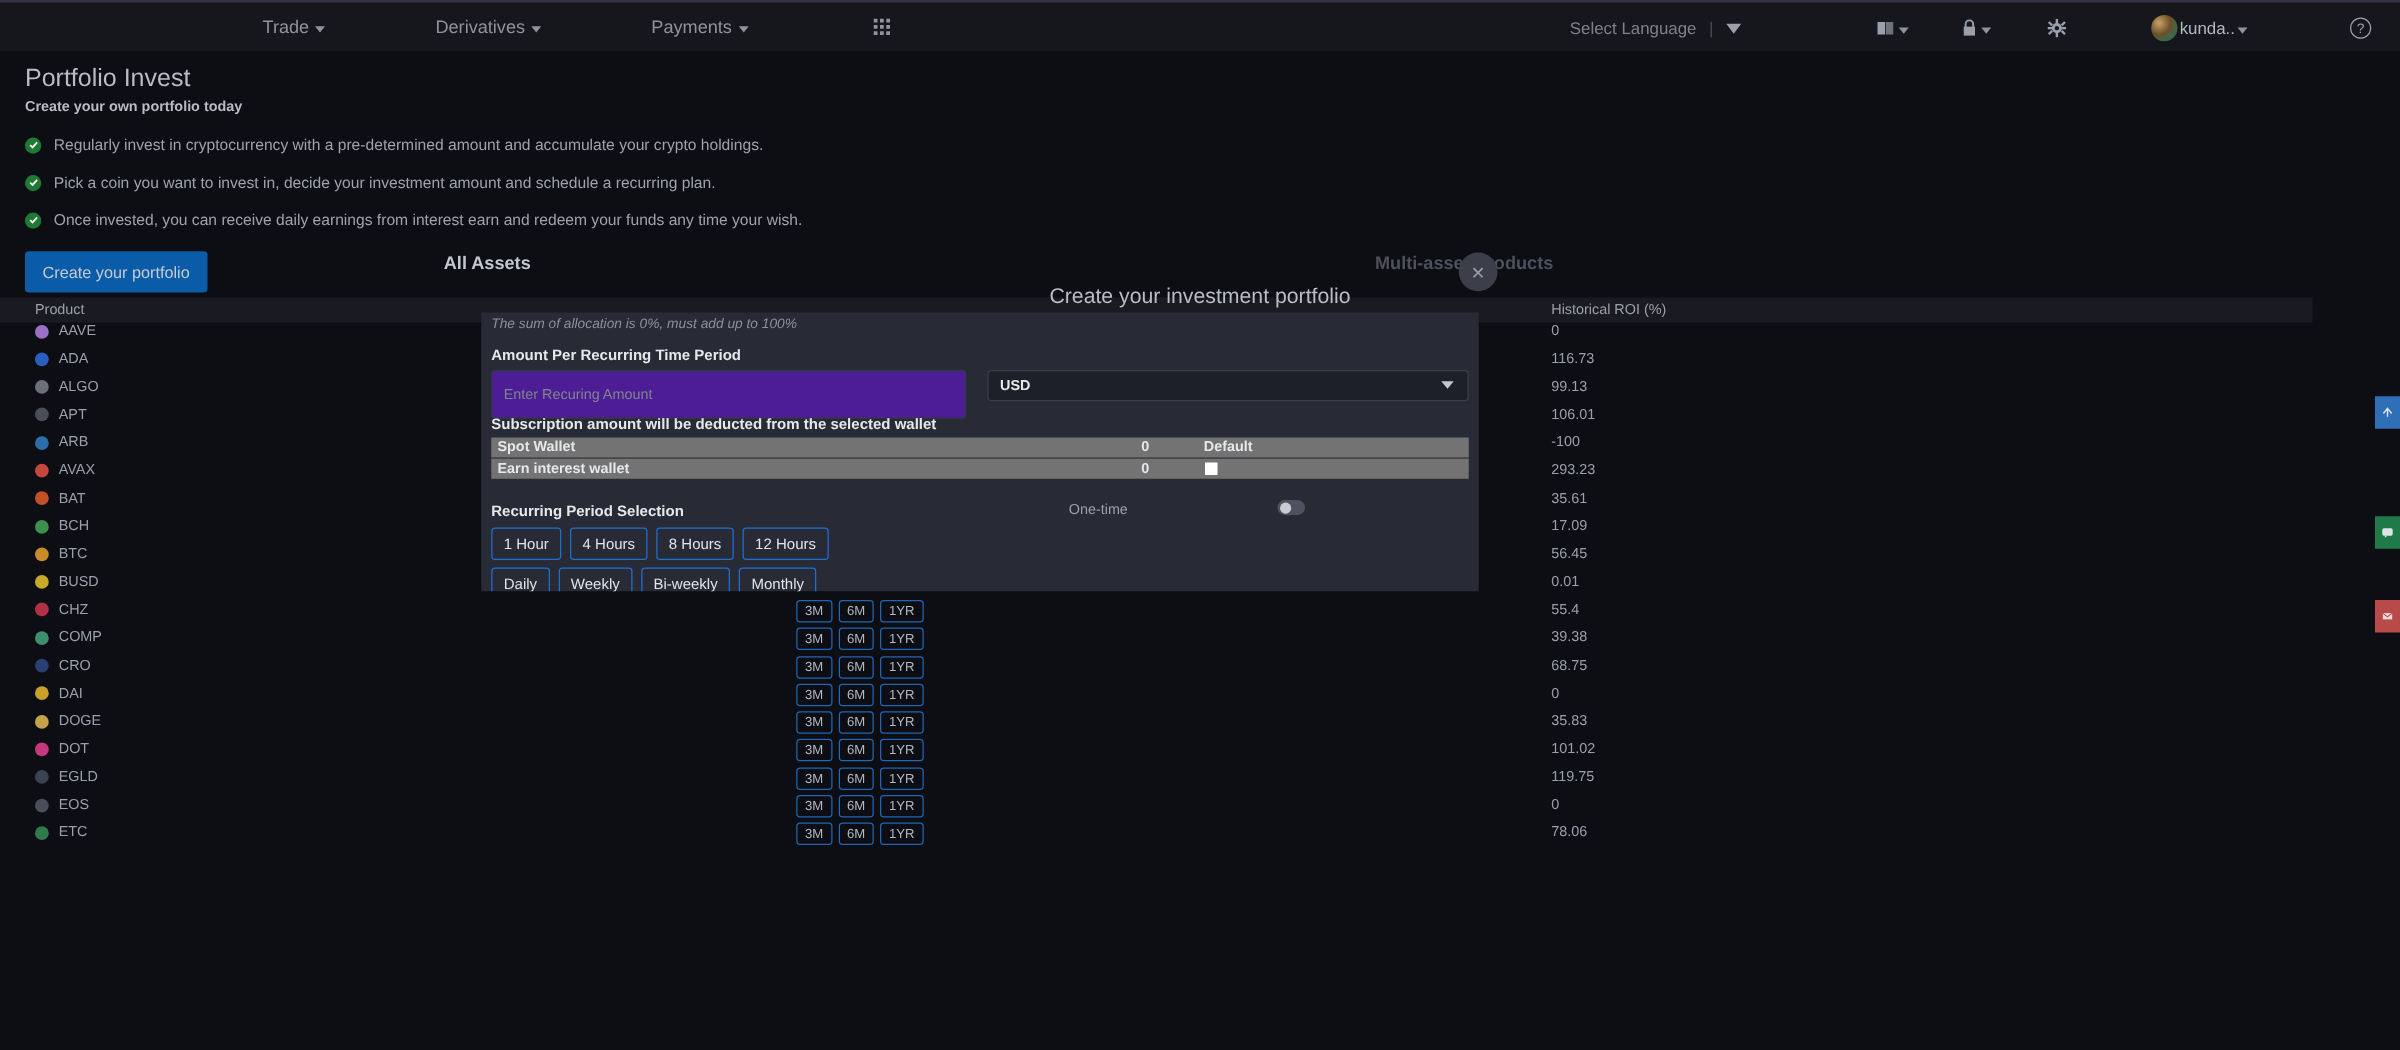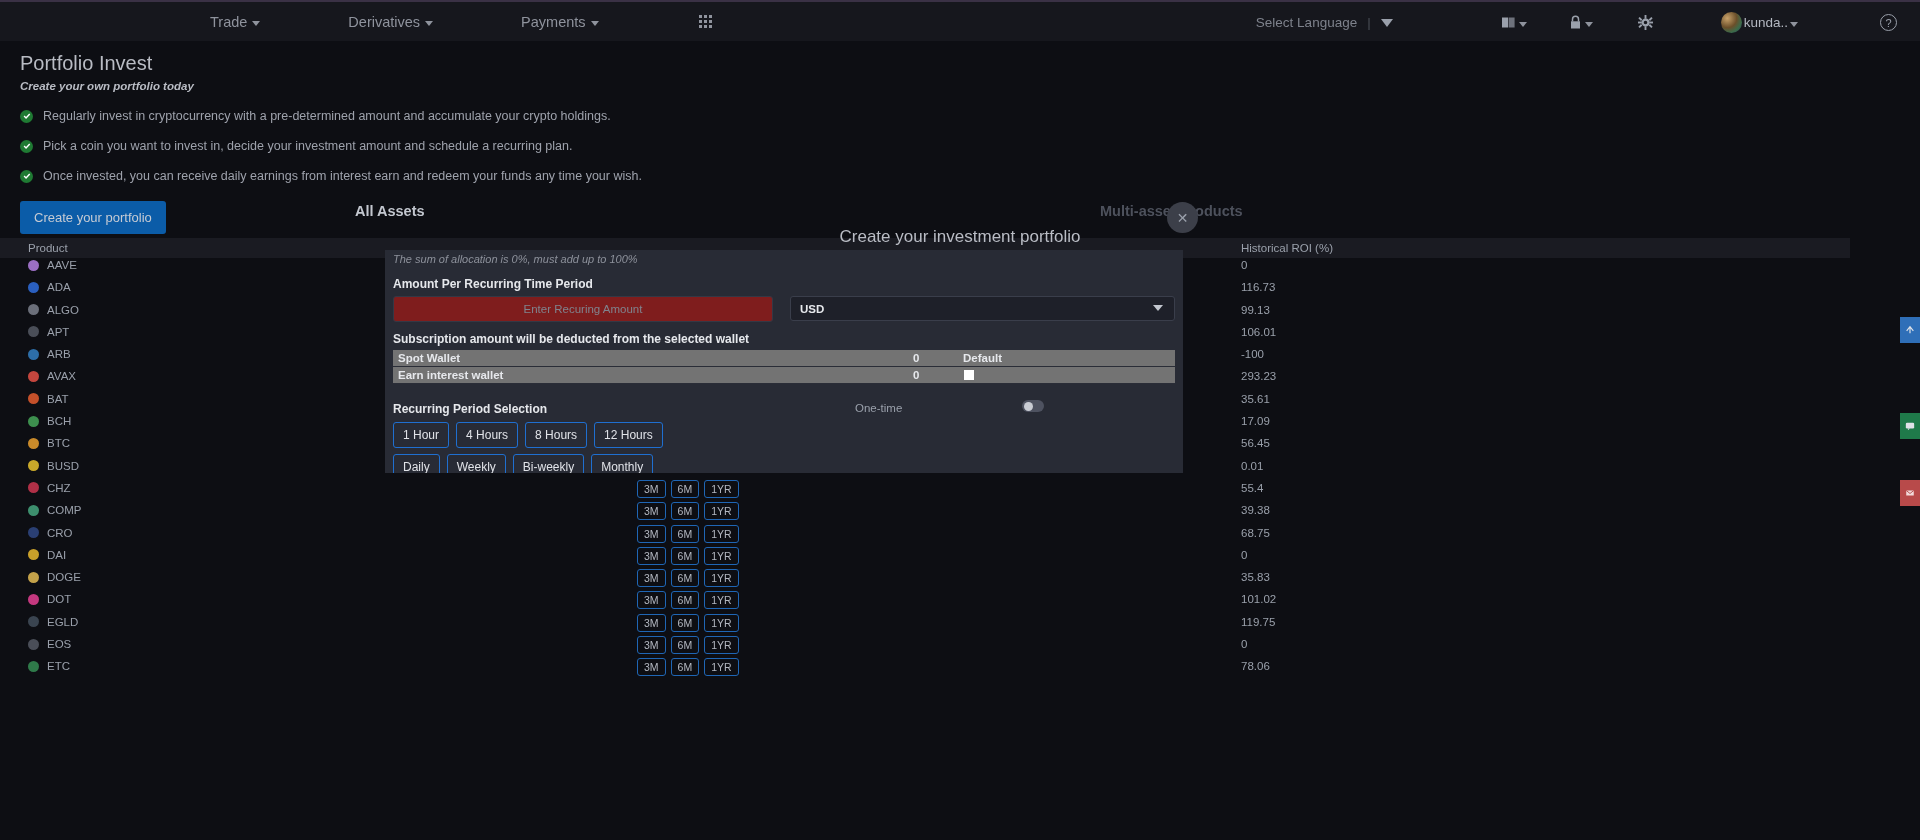--- a/index.html
+++ b/index.html
@@ -41,21 +41,21 @@
   .avatar { width:21px;height:21px;border-radius:50%;
     background: radial-gradient(circle at 30% 30%, #c9a26a, #6b4f2a 45%, #3b6b4a 70%, #2a3b55);
     display:block; }
   .uname { color:#b4b8c1; font-size:13.5px; }
   .help-circle { width:17px;height:17px;border-radius:50%;border:1.6px solid #9aa0ab;
     color:#9aa0ab; font-size:11px; display:flex;align-items:center;justify-content:center; cursor:pointer;}
 
   
   .page-head { position:absolute; top:41px; left:0; width:1920px; }
   .page-title { color:#b9bcc4; font-size:20px; margin:11px 0 0 20px; font-weight:400; }
-  .page-sub { color:#b9bcc4; font-size:11.5px; font-style:italic; font-weight:bold; margin:5px 0 0 20px; }
+  .page-sub { color:#b9bcc4; font-size:11.5px; font-weight:bold; margin:5px 0 0 20px; }
 
   .bullets { margin-top: 17px; }
   .bullet { display:flex; align-items:center; gap:10px; margin:0 0 16px 20px; }
   .bullet:last-child { margin-bottom: 0; }
   .check { width:13px;height:13px;border-radius:50%;background:#1f7a33;
     display:flex;align-items:center;justify-content:center;flex:none; }
   .check svg { display:block; }
   .bullet span.txt { color:#9ea2ac; font-size:12.5px; }
 
   .cta {
@@ -113,25 +113,24 @@
     background:#3c3f49; color:#9aa0ab; font-size:14px; z-index:50;
     display:flex; align-items:center; justify-content:center; cursor:pointer;
   }
   .m-alloc { position:absolute; top:3px; left:8px; color:#8d919b; font-size:11px; font-style:italic; }
   .m-label { position:absolute; color:#e6e8ec; font-size:12px; font-weight:bold; }
   .lbl-amount { top:27px; left:8px; }
   .lbl-sub { top:82px; left:8px; }
   .lbl-recur { top:152px; left:8px; }
 
   .m-input {
-    position:absolute; top:46px; left:8px; width:380px; height:26px;
-    background:#7f1d1d; border:1px solid #343845; border-radius:3px;
+    position:absolute; top:46px; left:8px; width:380px; height:39px;
+    background:#4c1d95; border:1px solid #343845; border-radius:3px;
     color:#c3c7cf; font-size:11.5px; padding:0 9px;
     font-family:"Liberation Sans", sans-serif;
-    text-align:center;
   }
   .m-input::placeholder { color:#80848e; }
   .m-select-wrap { position:absolute; top:46px; left:405px; width:385px; height:25px; }
   .m-select {
     width:100%; height:100%; background:#1e2029; border:1px solid #3a3e4b; border-radius:3px;
     color:#e6e8ec; font-size:11.5px; font-weight:bold; padding:0 9px; appearance:none;
     font-family:"Liberation Sans", sans-serif; cursor:pointer;
   }
   .sel-caret { position:absolute; right:12px; top:9px; width:0;height:0;
     border-left:5px solid transparent;border-right:5px solid transparent;border-top:6px solid #c3c7cf; pointer-events:none;}

